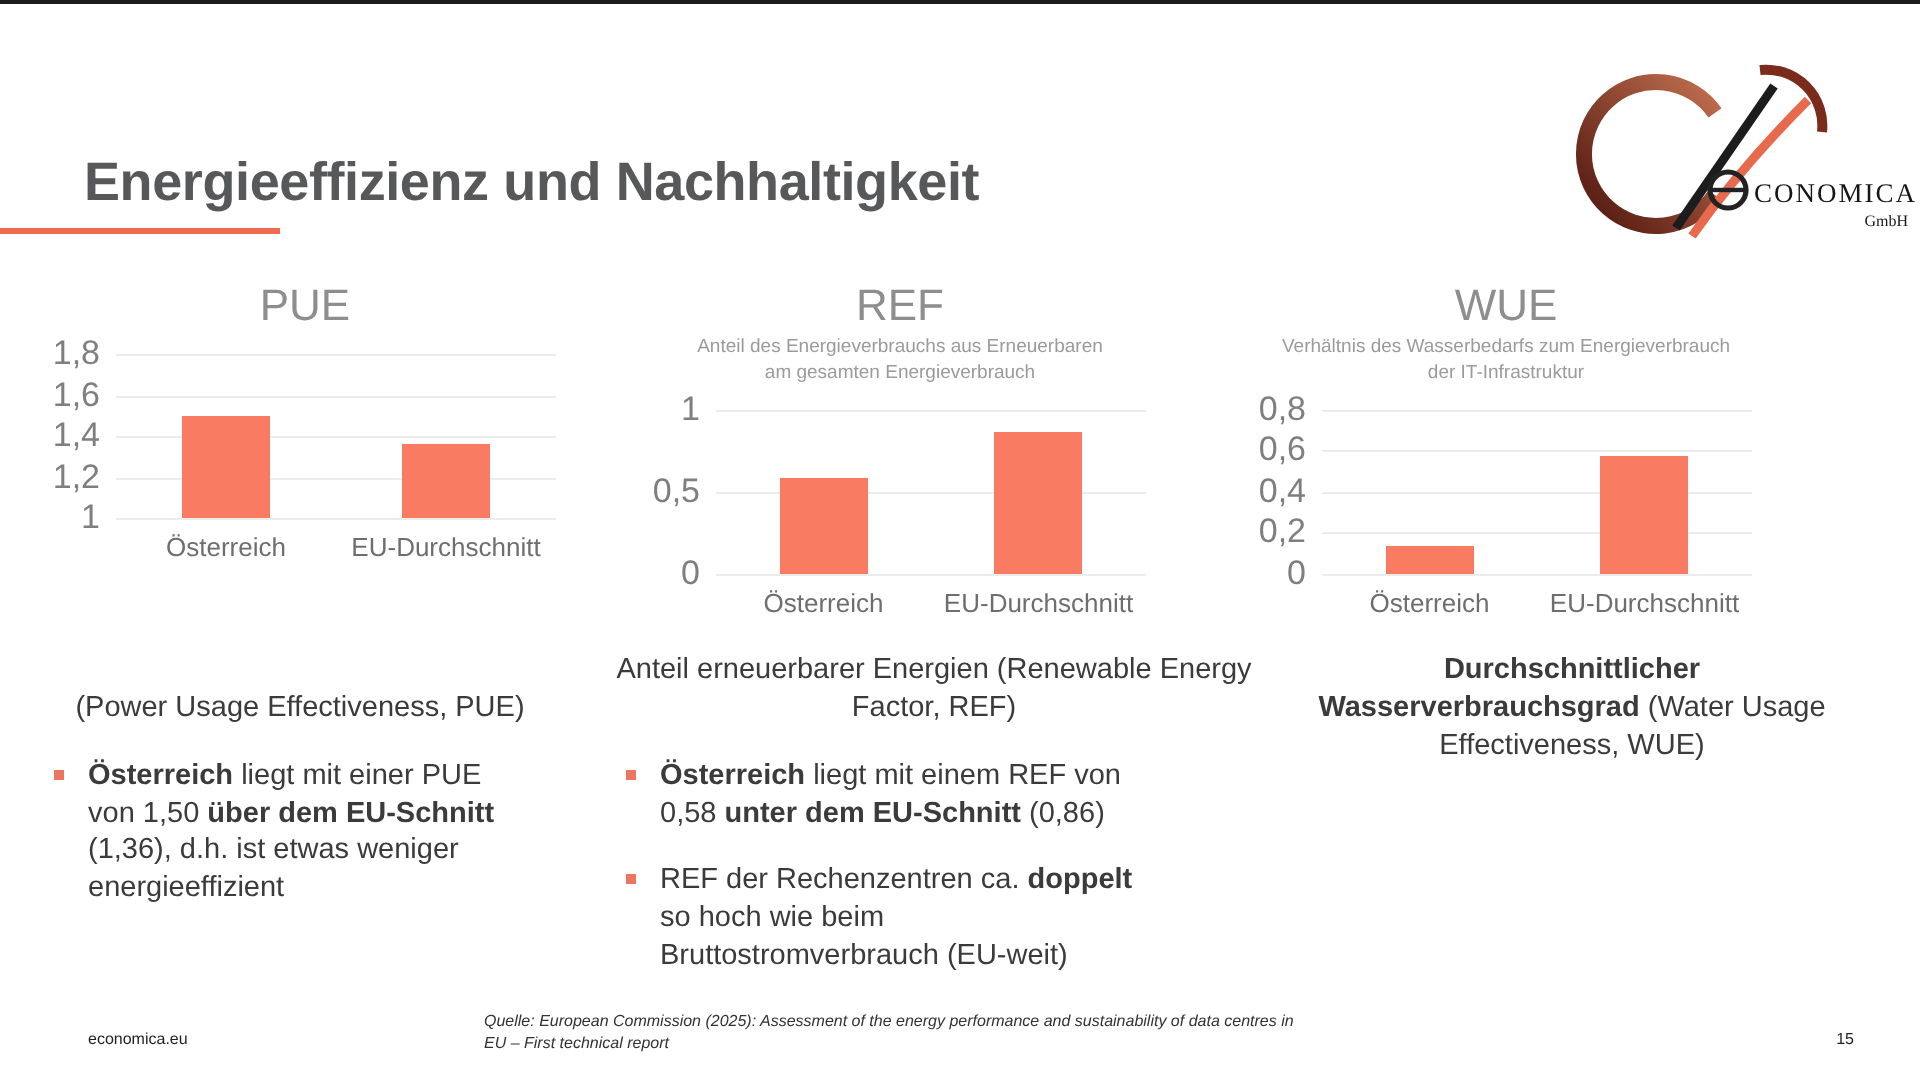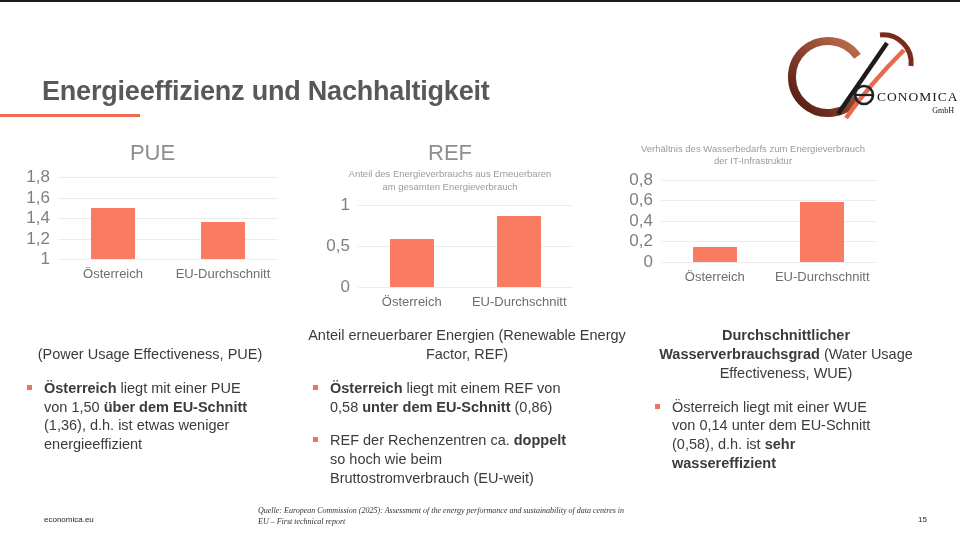--- a/index.html
+++ b/index.html
@@ -40,21 +40,21 @@
   .textcol[data-col="2"] .bullets{margin-left:7px;}
   .bullet{position:relative;padding-left:17px;font-size:14.5px;line-height:1.3;color:#3b3b3b;}
   .bullet + .bullet{margin-top:15px;}
   .textcol[data-col="0"] .bullet{max-width:218px;}
   .textcol[data-col="1"] .bullet{max-width:248px;}
   .textcol[data-col="2"] .bullet{max-width:220px;}
   .marker{position:absolute;left:0;top:6px;width:5px;height:5px;}
 
   
   .footer-left{position:absolute;left:44px;top:515px;font-size:8px;color:#1f1f1f;}
-  .source{position:absolute;left:258px;top:505px;width:480px;font-size:8px;font-style:italic;color:#333;line-height:1.4;font-family:Liberation Serif, serif;}
+  .source{position:absolute;left:242px;top:505px;width:480px;font-size:8px;font-style:italic;color:#333;line-height:1.4;}
   .footer-page{position:absolute;right:33px;top:515px;font-size:8px;color:#1f1f1f;}
 </style>
 </head>
 <body>
 
 <div class="slide">
 
   <div class="top-line" style="background: rgb(29, 29, 27);"></div>
 
   <h1 class="page-title">Energieeffizienz und Nachhaltigkeit</h1>
@@ -126,20 +126,21 @@
           <div class="bar" style="height: 86%; left: calc(75% - 22px); background: rgb(249, 123, 98);"></div>
         </div>
     </div>
     <div class="xaxis">
       <span class="xlabel" style="left:25%;">Österreich</span>
       <span class="xlabel" style="left:75%;">EU-Durchschnitt</span>
     </div>
   </div>
 
   <div class="chart" data-chart="2">
+    <div class="chart-title">WUE</div>
     <div class="chart-sub">
       <span>Verhältnis des Wasserbedarfs zum Energieverbrauch</span><br>
       <span>der IT-Infrastruktur</span>
     </div>
     <div class="plot-wrap">
       <div class="yaxis">
           <span class="ytick" style="top: 0%;">0,8</span>
           <span class="ytick" style="top: 25%;">0,6</span>
           <span class="ytick" style="top: 50%;">0,4</span>
           <span class="ytick" style="top: 75%;">0,2</span>
@@ -169,23 +170,20 @@
   </div>
   <div class="textcol" data-col="1">
     <div class="col-heading"><span>Anteil erneuerbarer Energien (Renewable Energy Factor, REF)</span></div>
     <div class="bullets">
         <div class="bullet"><span class="marker" style="background: rgb(237, 117, 96);"></span><span class="b">Österreich</span><span> liegt mit einem REF von 0,58 </span><span class="b">unter dem EU-Schnitt</span><span> (0,86)</span></div>
         <div class="bullet"><span class="marker" style="background: rgb(237, 117, 96);"></span><span>REF der Rechenzentren ca. </span><span class="b">doppelt</span><span> so hoch wie beim Bruttostromverbrauch (EU-weit)</span></div>
       </div>
   </div>
   <div class="textcol" data-col="2">
     <div class="col-heading"><span class="b">Durchschnittlicher Wasserverbrauchsgrad</span><span> (Water Usage Effectiveness, WUE)</span></div>
-    <div class="bullets">
-        <div class="bullet"><span class="marker" style="background: rgb(237, 117, 96);"></span><span>Österreich liegt mit einer WUE von 0,14 unter dem EU-Schnitt (0,58), d.h. ist </span><span class="b">sehr wassereffizient</span></div>
-      </div>
   </div>
 
   <div class="footer-left">economica.eu</div>
   <div class="source">
     <span>Quelle: European Commission (2025): Assessment of the energy performance and sustainability of data centres in</span><br>
     <span>EU – First technical report</span>
   </div>
   <div class="footer-page">15</div>
 
 </div>

